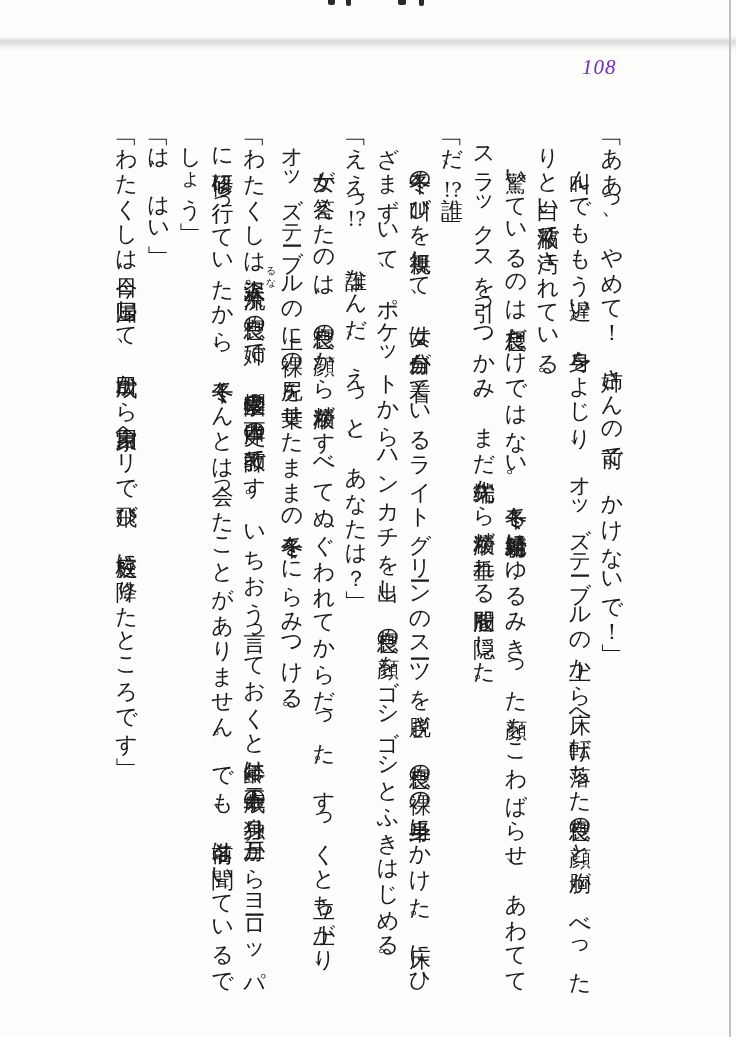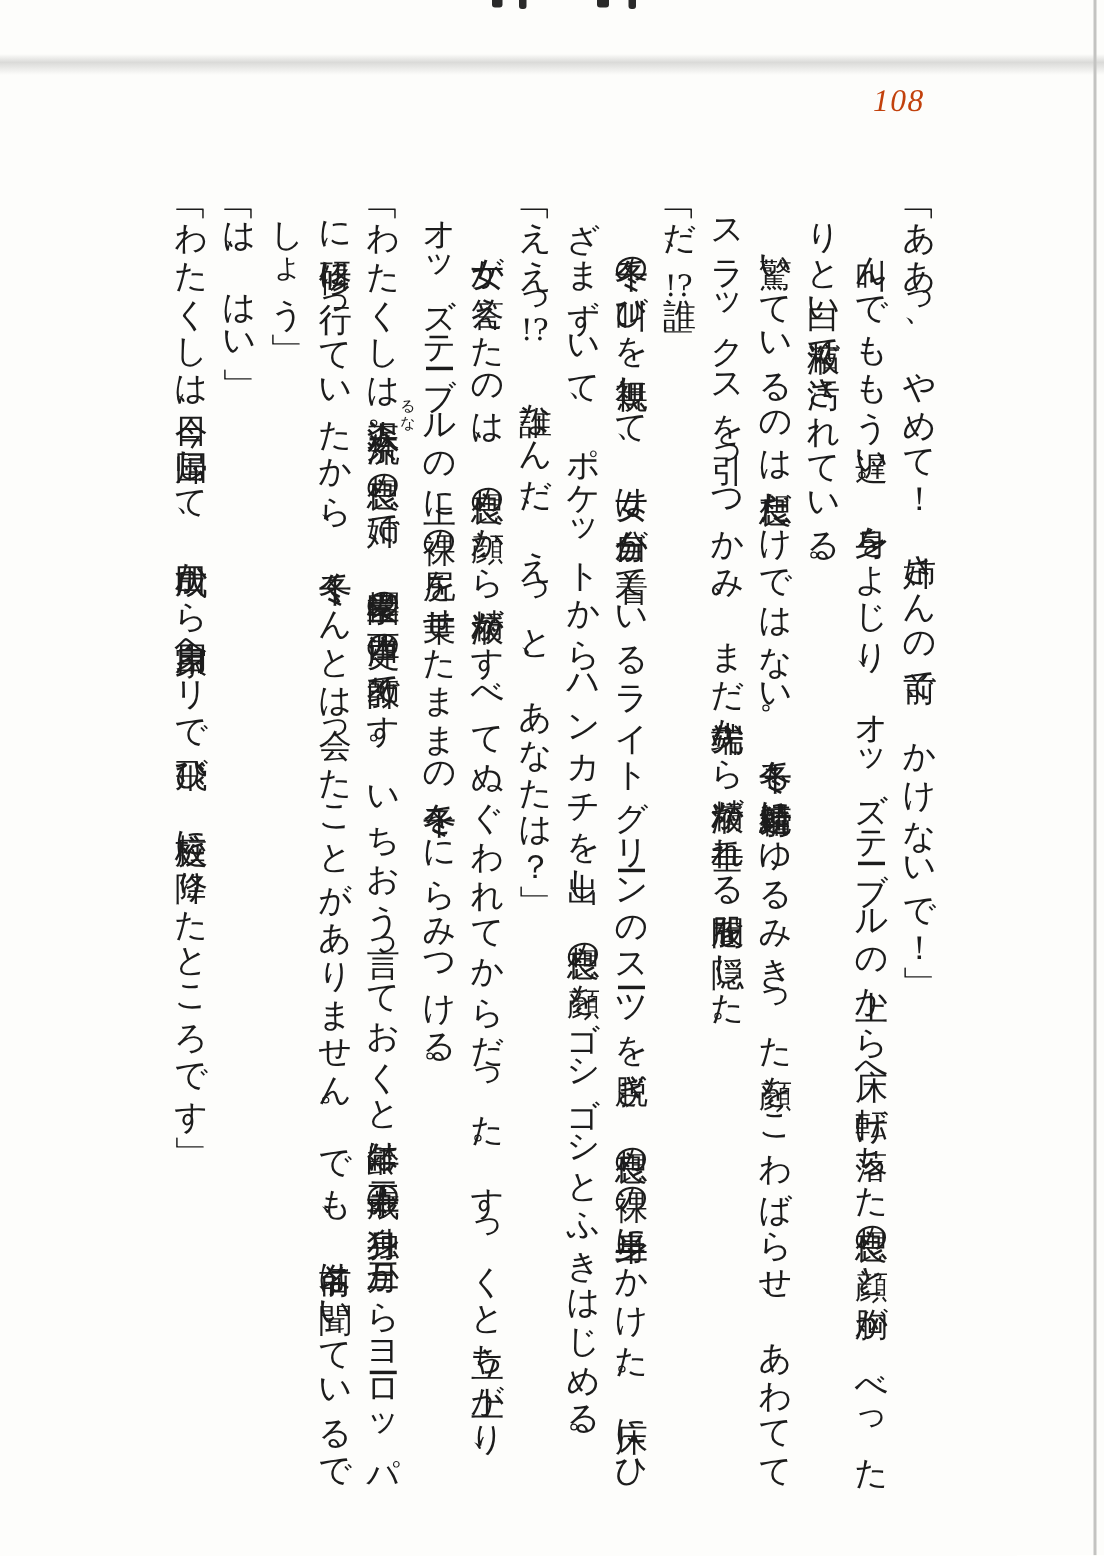--- a/index.html
+++ b/index.html
@@ -54,21 +54,21 @@
     background: #c3c3c1;
   }
   .page-number {
     position: absolute;
     top: 55px;
     left: 582px;
     font-family: "Liberation Serif", "DejaVu Serif", serif;
     font-style: italic;
     font-size: 21px;
     letter-spacing: 1px;
-    color: #c2410c;
+    color: #6d28d9;
   }
   .text-block {
     position: absolute;
     top: 132px;
     right: 108px;
     height: 850px;
     width: 552px;
     writing-mode: vertical-rl;
     text-orientation: mixed;
     font-size: 22px;

